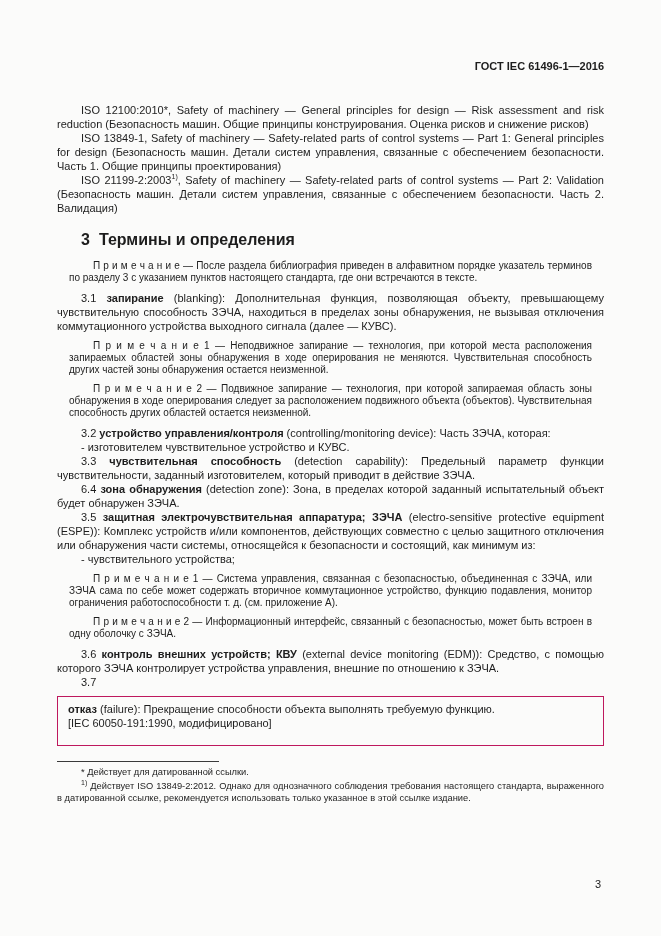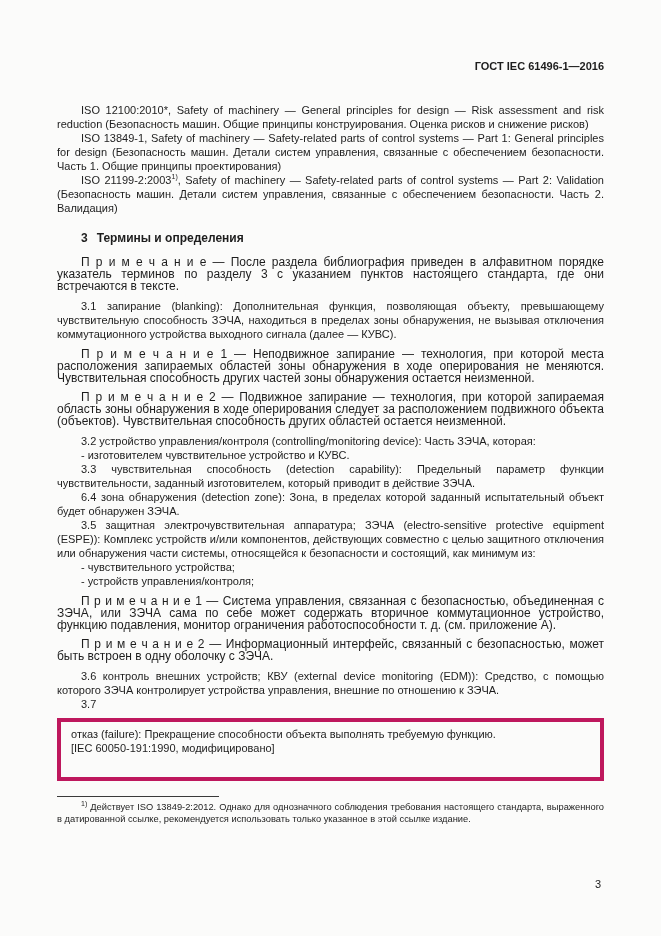--- a/index.html
+++ b/index.html
@@ -20,38 +20,38 @@
     font-size: 11px;
     margin-bottom: 31px;
   }
   p.body {
     font-size: 11px;
     line-height: 14px;
     text-align: justify;
     text-indent: 24px;
   }
   p.note {
-    font-size: 12px;
+    font-size: 10px;
     line-height: 12px;
     text-align: justify;
     text-indent: 24px;
-    margin: 7px 0;
+    margin: 7px 12px;
   }
   h2.section-heading {
-    font-size: 12px;
+    font-size: 16px;
     font-weight: bold;
     margin: 16px 0 11px 24px;
   }
   .hsp { display: inline-block; width: 9px; }
-  b.term { font-weight: normal; margin-top: 37px; }
+  b.term { font-weight: bold; margin-top: 37px; }
   sup { font-size: 7px; vertical-align: super; line-height: 0; }
   .def-box {
-    border: 4px solid #be185d;
+    border: 1px solid #be185d;
     margin-top: 7px;
-    padding: 5px 10px 22px 10px;
+    padding: 5px 10px 15px 10px;
   }
   .def-box p.body { text-indent: 0; }
   .footnote-rule {
     width: 162px;
     border-top: 1px solid #3a3a3a;
     margin-top: 15px;
     margin-bottom: 4px;
   }
   p.footnote {
     font-size: 9.3px;
@@ -88,30 +88,30 @@
 
   <p class="body"><span>3.2</span> <b class="term">устройство управления/контроля</b><span> (controlling/monitoring device): Часть ЗЭЧА, которая:</span></p>
   <p class="body">- изготовителем чувствительное устройство и КУВС.</p>
 
   <p class="body"><span>3.3</span> <b class="term">чувствительная способность</b><span> (detection capability): Предельный параметр функции чувствительности, заданный изготовителем, который приводит в действие ЗЭЧА.</span></p>
 
   <p class="body"><span>6.4</span> <b class="term">зона обнаружения</b><span> (detection zone): Зона, в пределах которой заданный испытательный объект будет обнаружен ЗЭЧА.</span></p>
 
   <p class="body"><span>3.5</span> <b class="term">защитная электрочувствительная аппаратура; ЗЭЧА</b><span> (electro-sensitive protective equipment (ESPE)): Комплекс устройств и/или компонентов, действующих совместно с целью защитного отключения или обнаружения части системы, относящейся к безопасности и состоящий, как минимум из:</span></p>
   <p class="body">- чувствительного устройства;</p>
-  <p class="body">- устройств управления/контроля;</p>
   <p class="note">П р и м е ч а н и е 1 — Система управления, связанная с безопасностью, объединенная с ЗЭЧА, или ЗЭЧА сама по себе может содержать вторичное коммутационное устройство, функцию подавления, монитор ограничения работоспособности т. д. (см. приложение А).</p>
   <p class="note">П р и м е ч а н и е 2 — Информационный интерфейс, связанный с безопасностью, может быть встроен в одну оболочку с ЗЭЧА.</p>
 
   <p class="body"><span>3.6</span> <b class="term">контроль внешних устройств; КВУ</b><span> (external device monitoring (EDM)): Средство, с помощью которого ЗЭЧА контролирует устройства управления, внешние по отношению к ЗЭЧА.</span></p>
   <p class="body">3.7</p>
 
   <div class="def-box">
     <p class="body"><b class="term">отказ</b><span> (failure): Прекращение способности объекта выполнять требуемую функцию.</span></p>
     <p class="body">[IEC 60050-191:1990, модифицировано]</p>
   </div>
 
   <div class="footnote-rule"></div>
+  <p class="footnote">* Действует для датированной ссылки.</p>
   <p class="footnote"><sup>1)</sup><span> Действует ISO 13849-2:2012. Однако для однозначного соблюдения требования настоящего стандарта, выраженного в датированной ссылке, рекомендуется использовать только указанное в этой ссылке издание.</span></p>
 
 </div>
 
 <div class="page-number">3</div>
 
 </body></html>

